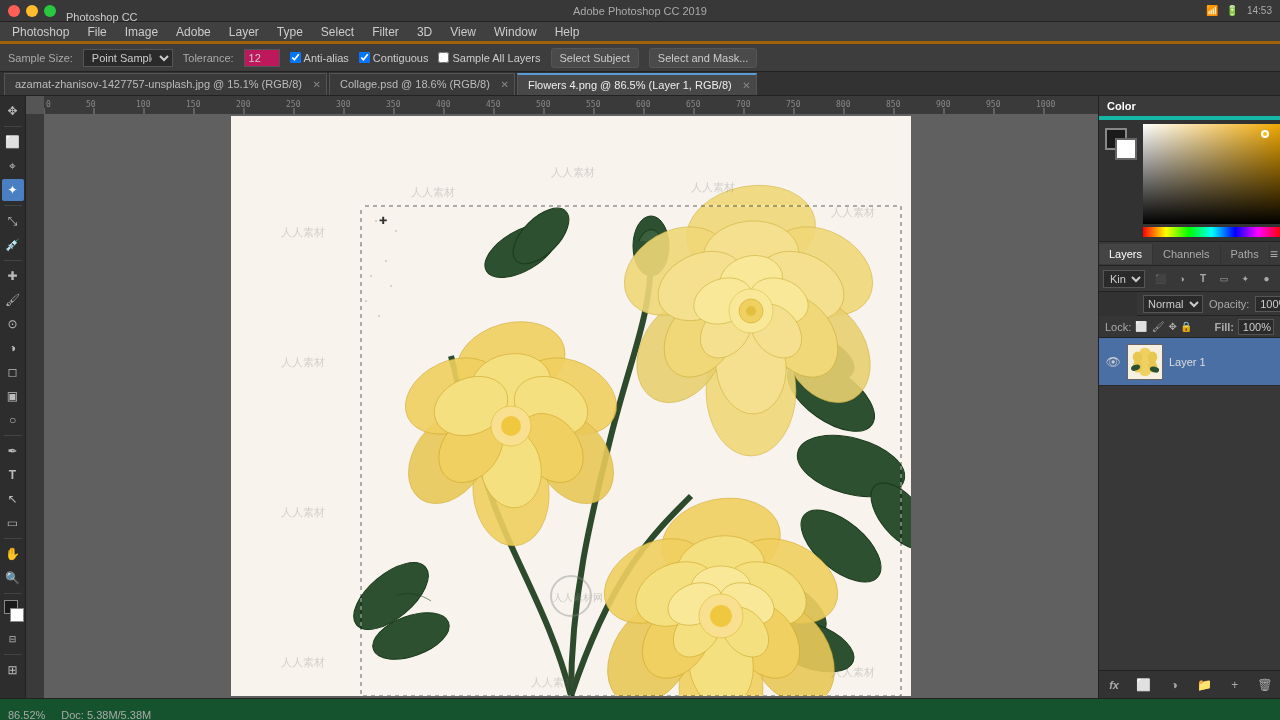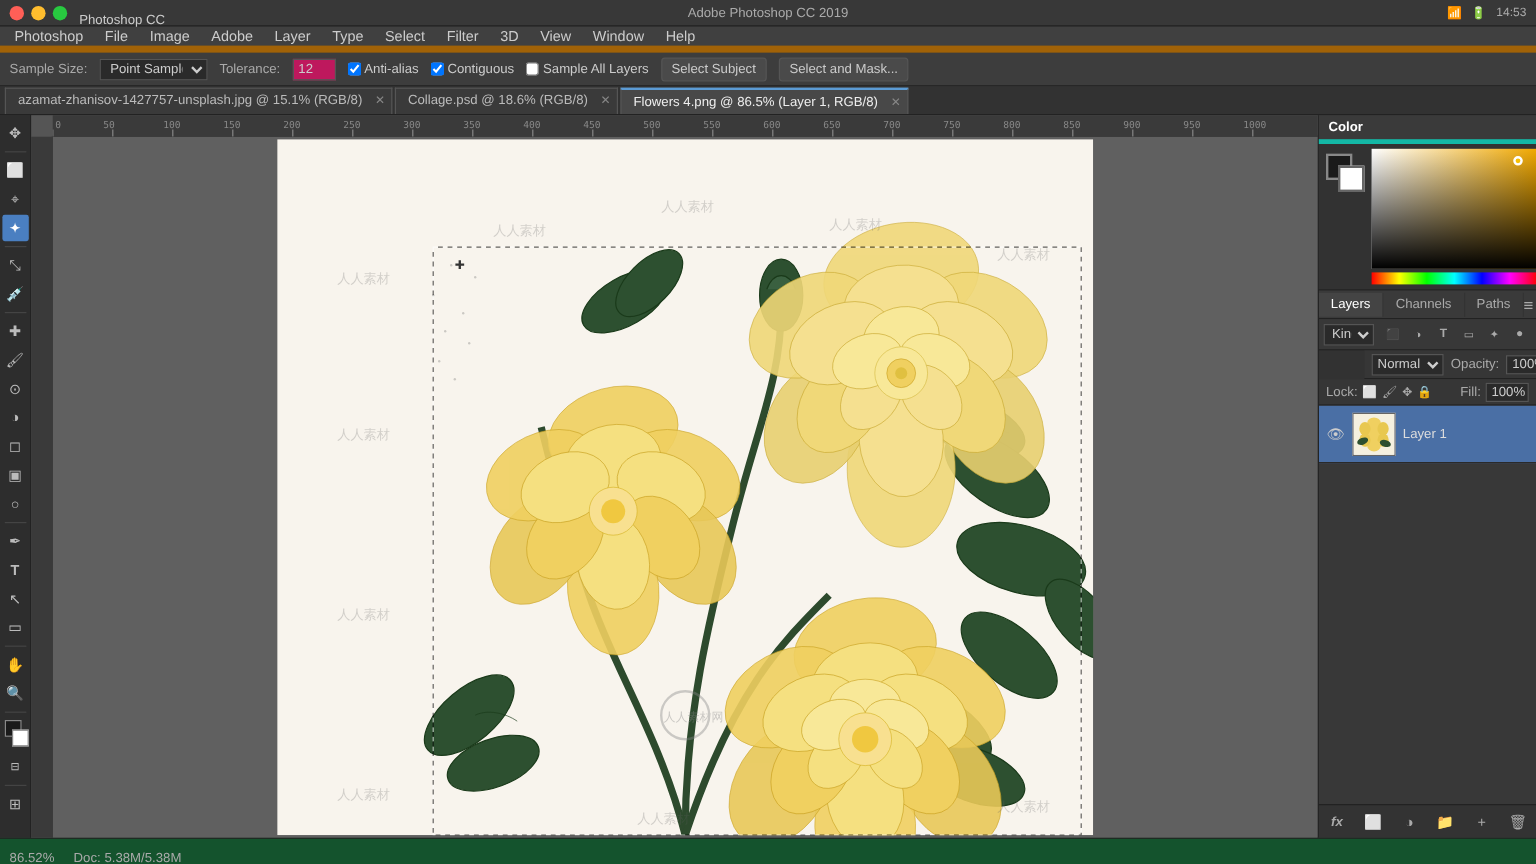--- a/index.html
+++ b/index.html
@@ -24,21 +24,21 @@
     #titlebar .title-center { position: absolute; left: 50%; transform: translateX(-50%); font-size: 11px; color: #aaa; }
     #titlebar .title-right { margin-left: auto; display: flex; align-items: center; gap: 8px; font-size: 10px; color: #aaa; }
 
     
     #menubar {
       height: 22px;
       background: #404040;
       display: flex;
       align-items: center;
       padding: 0 4px;
-      border-bottom: 6px solid #a16207;
+      border-bottom: 3px solid #a16207;
       gap: 2px;
     }
     .menu-item {
       padding: 2px 8px;
       font-size: 12px;
       color: #ccc;
       cursor: pointer;
       border-radius: 3px;
     }
 
@@ -738,21 +738,21 @@
         <span style="color:#aaa;font-size:11px;margin-left:auto;">Opacity:</span>
         <input type="text" value="100%" style="width: 36px; height: 16px; background: rgb(42, 42, 42); border: 1px solid rgb(85, 85, 85); color: rgb(204, 204, 204); font-size: 11px; text-align: right; padding: 0px 2px;">
       </div>
 
       <div class="lock-row">
         <span style="color:#aaa;">Lock:</span>
         <span class="lock-icon">⬜</span>
         <span class="lock-icon">🖌</span>
         <span class="lock-icon">✥</span>
         <span class="lock-icon">🔒</span>
-        <span style="margin-left:auto;color:#aaa;font-size:11px;">Fill:</span>
+        <span style="margin-left:auto;color:#aaa;font-size:11px;font-weight:bold;">Fill:</span>
         <input type="text" value="100%" style="width: 36px; height: 16px; background: rgb(42, 42, 42); border: 1px solid rgb(85, 85, 85); color: rgb(204, 204, 204); font-size: 11px; text-align: right; padding: 0px 2px;">
       </div>
 
       <div class="layers-list">
         <div class="layer-item selected">
           <div class="layer-vis">👁</div>
           <div class="layer-thumb">
 
             <svg width="36" height="36" viewBox="0 0 36 36">
               <rect width="36" height="36" fill="#f5f0e0"></rect>

